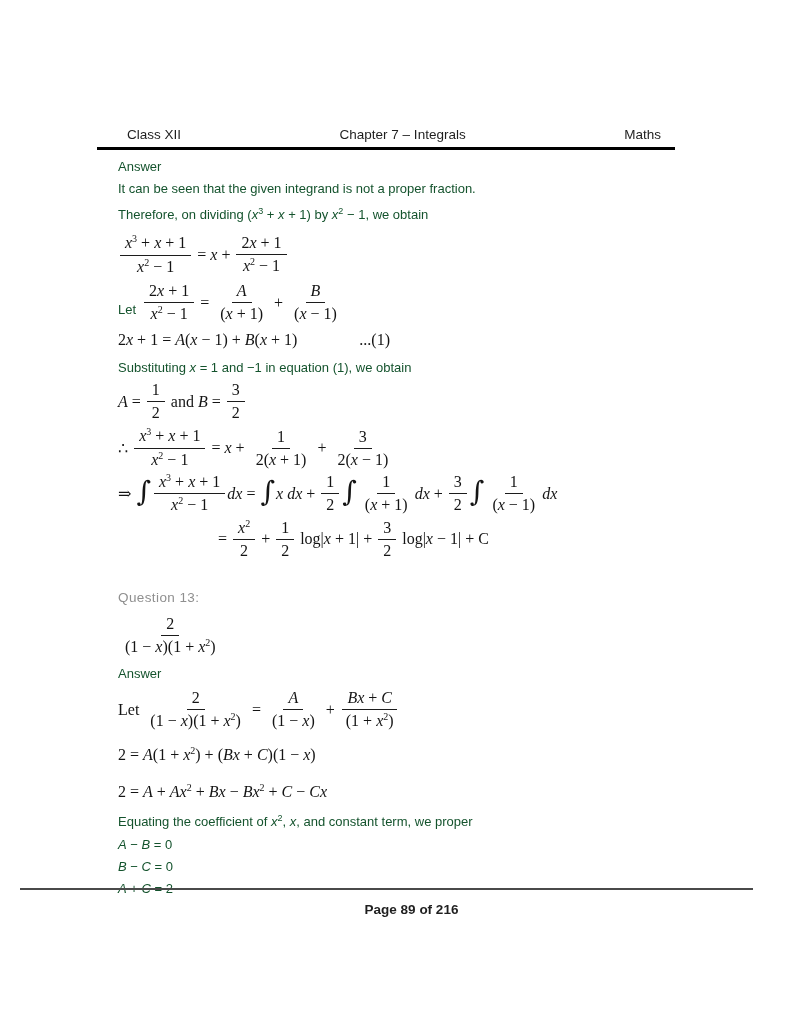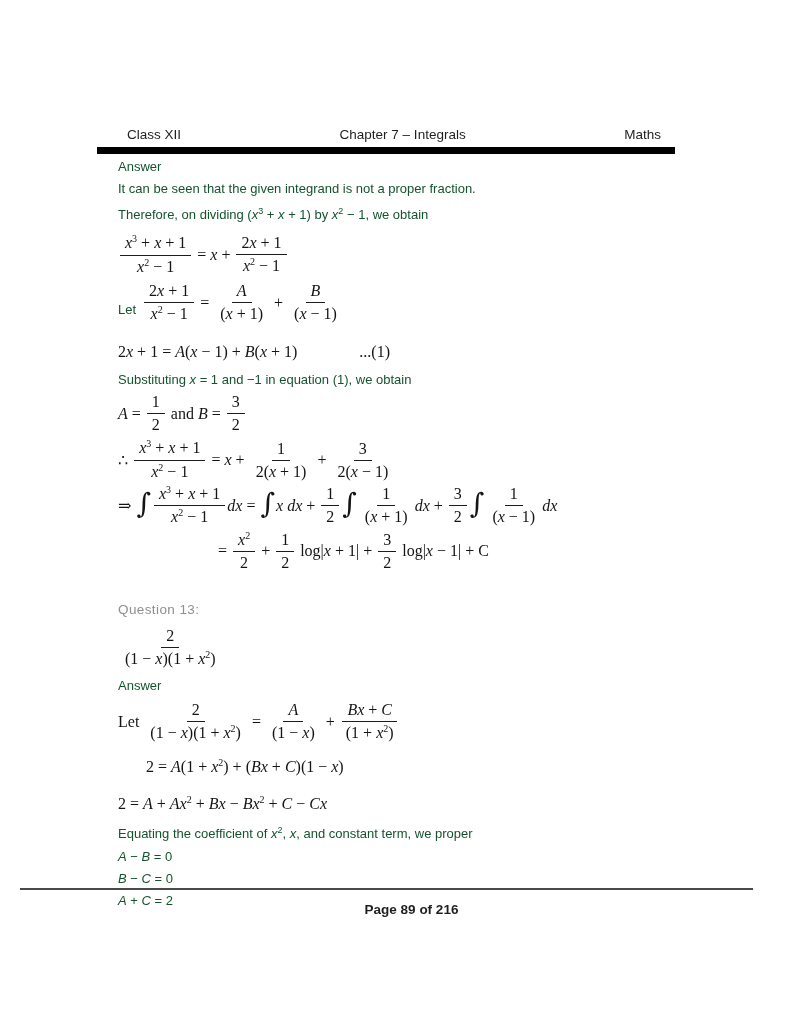--- a/index.html
+++ b/index.html
@@ -9,21 +9,21 @@
     background:#ffffff;
     font-family:"Liberation Sans", sans-serif;
     color:#1f1f1f;
     overflow:hidden;
   }
   
   .header{
     position:absolute;left:97px;top:127px;width:578px;
     box-sizing:border-box;
     display:flex;justify-content:space-between;align-items:center;
-    border-bottom:7px solid #000000;
+    border-bottom:3px solid #000000;
     padding:0 14px 5px 30px;
     font-size:13.5px;
   }
   
   .content{position:absolute;left:118px;top:156px;width:562px;}
   .body-line{margin:0;font-size:13px;line-height:22px;color:#14532d;}
   .body-line sup{font-size:9px;}
   .run{white-space:pre;}
   .run.i{font-style:italic;}
   sup.run{font-style:normal;}
@@ -46,35 +46,35 @@
     font-family:"DejaVu Serif","DejaVu Sans",serif;
     font-size:28px;line-height:1;margin:0 1px;
     transform:translateY(-2px);
   }
   .sp{display:inline-block;}
 
   
   .eq1{margin-top:7px;}
   .eq2row{margin-top:4px;display:flex;align-items:flex-end;}
   .eq2row .let-label{margin:0 6px 3px 0;}
-  .eq3{margin-top:16px;line-height:24px;}
+  .eq3{margin-top:4px;line-height:24px;}
   .p3{margin-top:5px;}
   .eq4{margin-top:1px;}
   .eq5{margin-top:3px;}
   .eq6{margin-top:2px;}
   .eq7{margin-top:2px;margin-left:100px;}
   .q-heading{
     margin:26px 0 0;
     color:#8f8f8f;font-weight:normal;font-size:13.5px;line-height:22px;
     letter-spacing:0.4px;
   }
   .eq8{margin-top:5px;}
   .answer2{margin-top:6px;}
   .eq9{margin-top:3px;}
-  .eq10{margin-top:6px;line-height:26px;margin-left:28px;}
+  .eq10{margin-top:6px;line-height:26px;}
   .eq11{margin-top:7px;line-height:26px;}
   .p4{margin-top:2px;}
 
   
   .footer-rule{position:absolute;left:20px;top:888px;width:733px;border-top:2px solid #4a4a4a;}
   .footer-text{
     position:absolute;left:0;top:902px;width:791px;
     text-align:center;font-weight:bold;font-size:13.5px;padding-left:16px;
   }
 </style>

